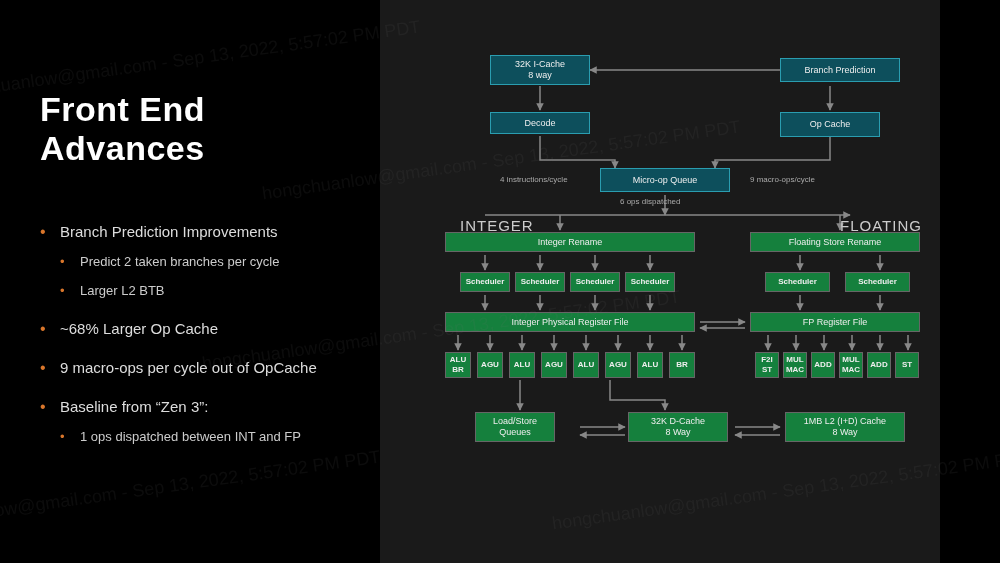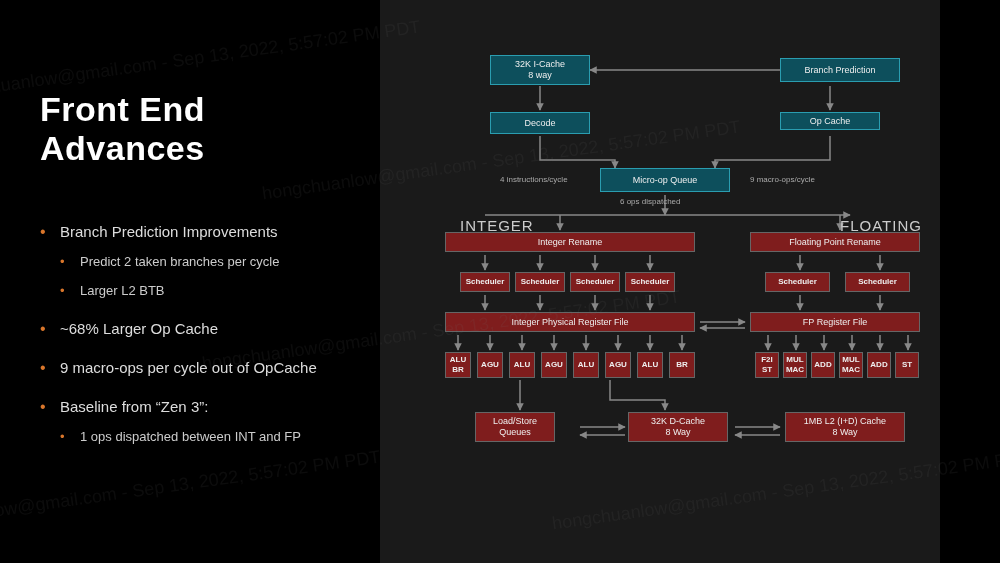--- a/index.html
+++ b/index.html
@@ -70,21 +70,21 @@
     font-size: 9px;
     color: #eee;
     line-height: 1.2;
     padding: 2px;
   }
   .teal {
     background: #0d4f5c;
     border-color: #2a9db0;
   }
   .gray {
-    background: #7f1d1d;
+    background: #15803d;
     border-color: #666;
   }
   .tiny { font-size: 8px; font-weight: bold; }
   .lbl {
     position: absolute;
     font-size: 8px;
     color: #aaa;
   }
   .sectlabel {
     position: absolute;
@@ -206,34 +206,34 @@
         <line x1="400" y1="435" x2="355" y2="435"></line>
         <line x1="365" y1="328" x2="320" y2="328"></line>
       </g>
     </svg>
 
     <div class="blk teal" style="left:110px;top:55px;width:100px;height:30px;white-space:pre-line">32K I-Cache
 8 way</div>
     <div class="blk teal" style="left:400px;top:58px;width:120px;height:24px">Branch Prediction</div>
 
     <div class="blk teal" style="left:110px;top:112px;width:100px;height:22px">Decode</div>
-    <div class="blk teal" style="left:400px;top:112px;width:100px;height:18px">Op Cache</div>
+    <div class="blk teal" style="left:400px;top:112px;width:100px;height:25px">Op Cache</div>
 
     <div class="blk teal" style="left:220px;top:168px;width:130px;height:24px">Micro-op Queue</div>
 
     <div class="lbl" style="left:120px;top:175px">4 instructions/cycle</div>
     <div class="lbl" style="left:370px;top:175px">9 macro-ops/cycle</div>
     <div class="lbl" style="left:240px;top:197px">6 ops dispatched</div>
 
     <div class="sectlabel" style="left:80px;top:217px">INTEGER</div>
     <div class="sectlabel" style="left:460px;top:217px">FLOATING POINT</div>
 
     <div class="blk gray" style="left:65px;top:232px;width:250px;height:20px">Integer Rename</div>
 
-    <div class="blk gray" style="left:370px;top:232px;width:170px;height:20px">Floating Point Rename</div>
+    <div class="blk gray" style="left:370px;top:232px;width:170px;height:20px">Floating Store Rename</div>
 
     <div class="blk gray tiny" style="left:80px;top:272px;width:50px;height:20px">Scheduler</div>
     <div class="blk gray tiny" style="left:135px;top:272px;width:50px;height:20px">Scheduler</div>
     <div class="blk gray tiny" style="left:190px;top:272px;width:50px;height:20px">Scheduler</div>
     <div class="blk gray tiny" style="left:245px;top:272px;width:50px;height:20px">Scheduler</div>
 
     <div class="blk gray tiny" style="left:385px;top:272px;width:65px;height:20px">Scheduler</div>
     <div class="blk gray tiny" style="left:465px;top:272px;width:65px;height:20px">Scheduler</div>
 
     <div class="blk gray" style="left:65px;top:312px;width:250px;height:20px">Integer Physical Register File</div>

